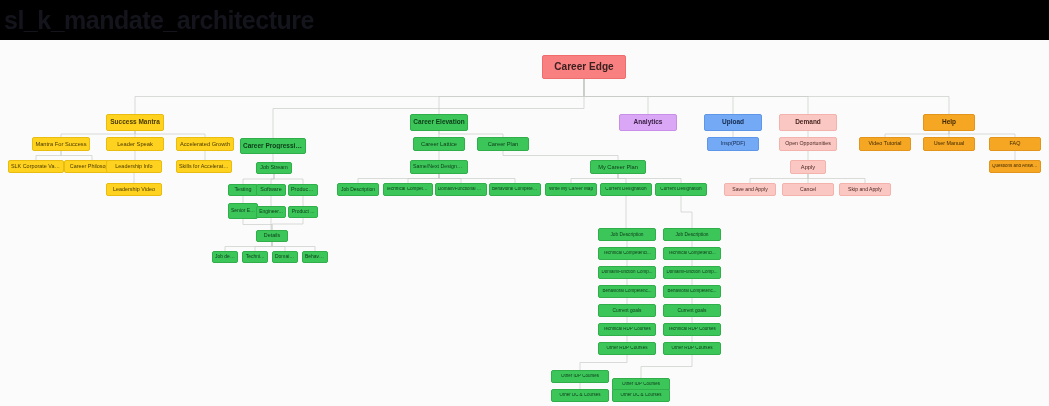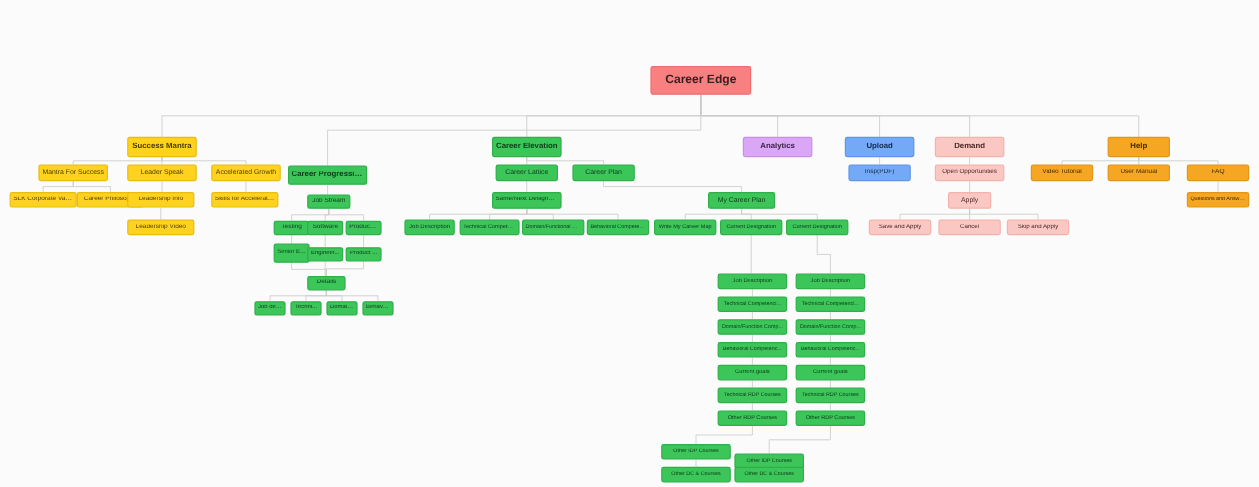--- a/index.html
+++ b/index.html
@@ -27,20 +27,23 @@
   .c-purple{background:#d9a7f5;border:1px solid #c98fe8;color:#3c2147;}
   .c-blue  {background:#74a9f5;border:1px solid #5f97e8;color:#13294d;}
   .c-pink  {background:#fbc7c2;border:1px solid #f3b2ac;color:#4a2824;}
   .c-orange{background:#f5a623;border:1px solid #e2951a;color:#422a00;}
 </style>
 </head>
 <body>
 
 <div id="app">
 
+  <div id="titlebar">
+    <div class="t">sl_k_mandate_architecture</div>
+  </div>
 
   <div id="canvas">
     <svg id="wires" viewBox="0 0 1049 366" preserveAspectRatio="none">
         <path d="M584 39 L584 56.5 L135 56.5 L135 74" fill="none" stroke="#c9cdc9" stroke-width="0.7"></path>
         <path d="M584 39 L584 68.5 L273 68.5 L273 98" fill="none" stroke="#c9cdc9" stroke-width="0.7"></path>
         <path d="M584 39 L584 56.5 L439 56.5 L439 74" fill="none" stroke="#c9cdc9" stroke-width="0.7"></path>
         <path d="M584 39 L584 56.5 L648 56.5 L648 74" fill="none" stroke="#c9cdc9" stroke-width="0.7"></path>
         <path d="M584 39 L584 56.5 L733 56.5 L733 74" fill="none" stroke="#c9cdc9" stroke-width="0.7"></path>
         <path d="M584 39 L584 56.5 L808 56.5 L808 74" fill="none" stroke="#c9cdc9" stroke-width="0.7"></path>
         <path d="M584 39 L584 56.5 L949 56.5 L949 74" fill="none" stroke="#c9cdc9" stroke-width="0.7"></path>

